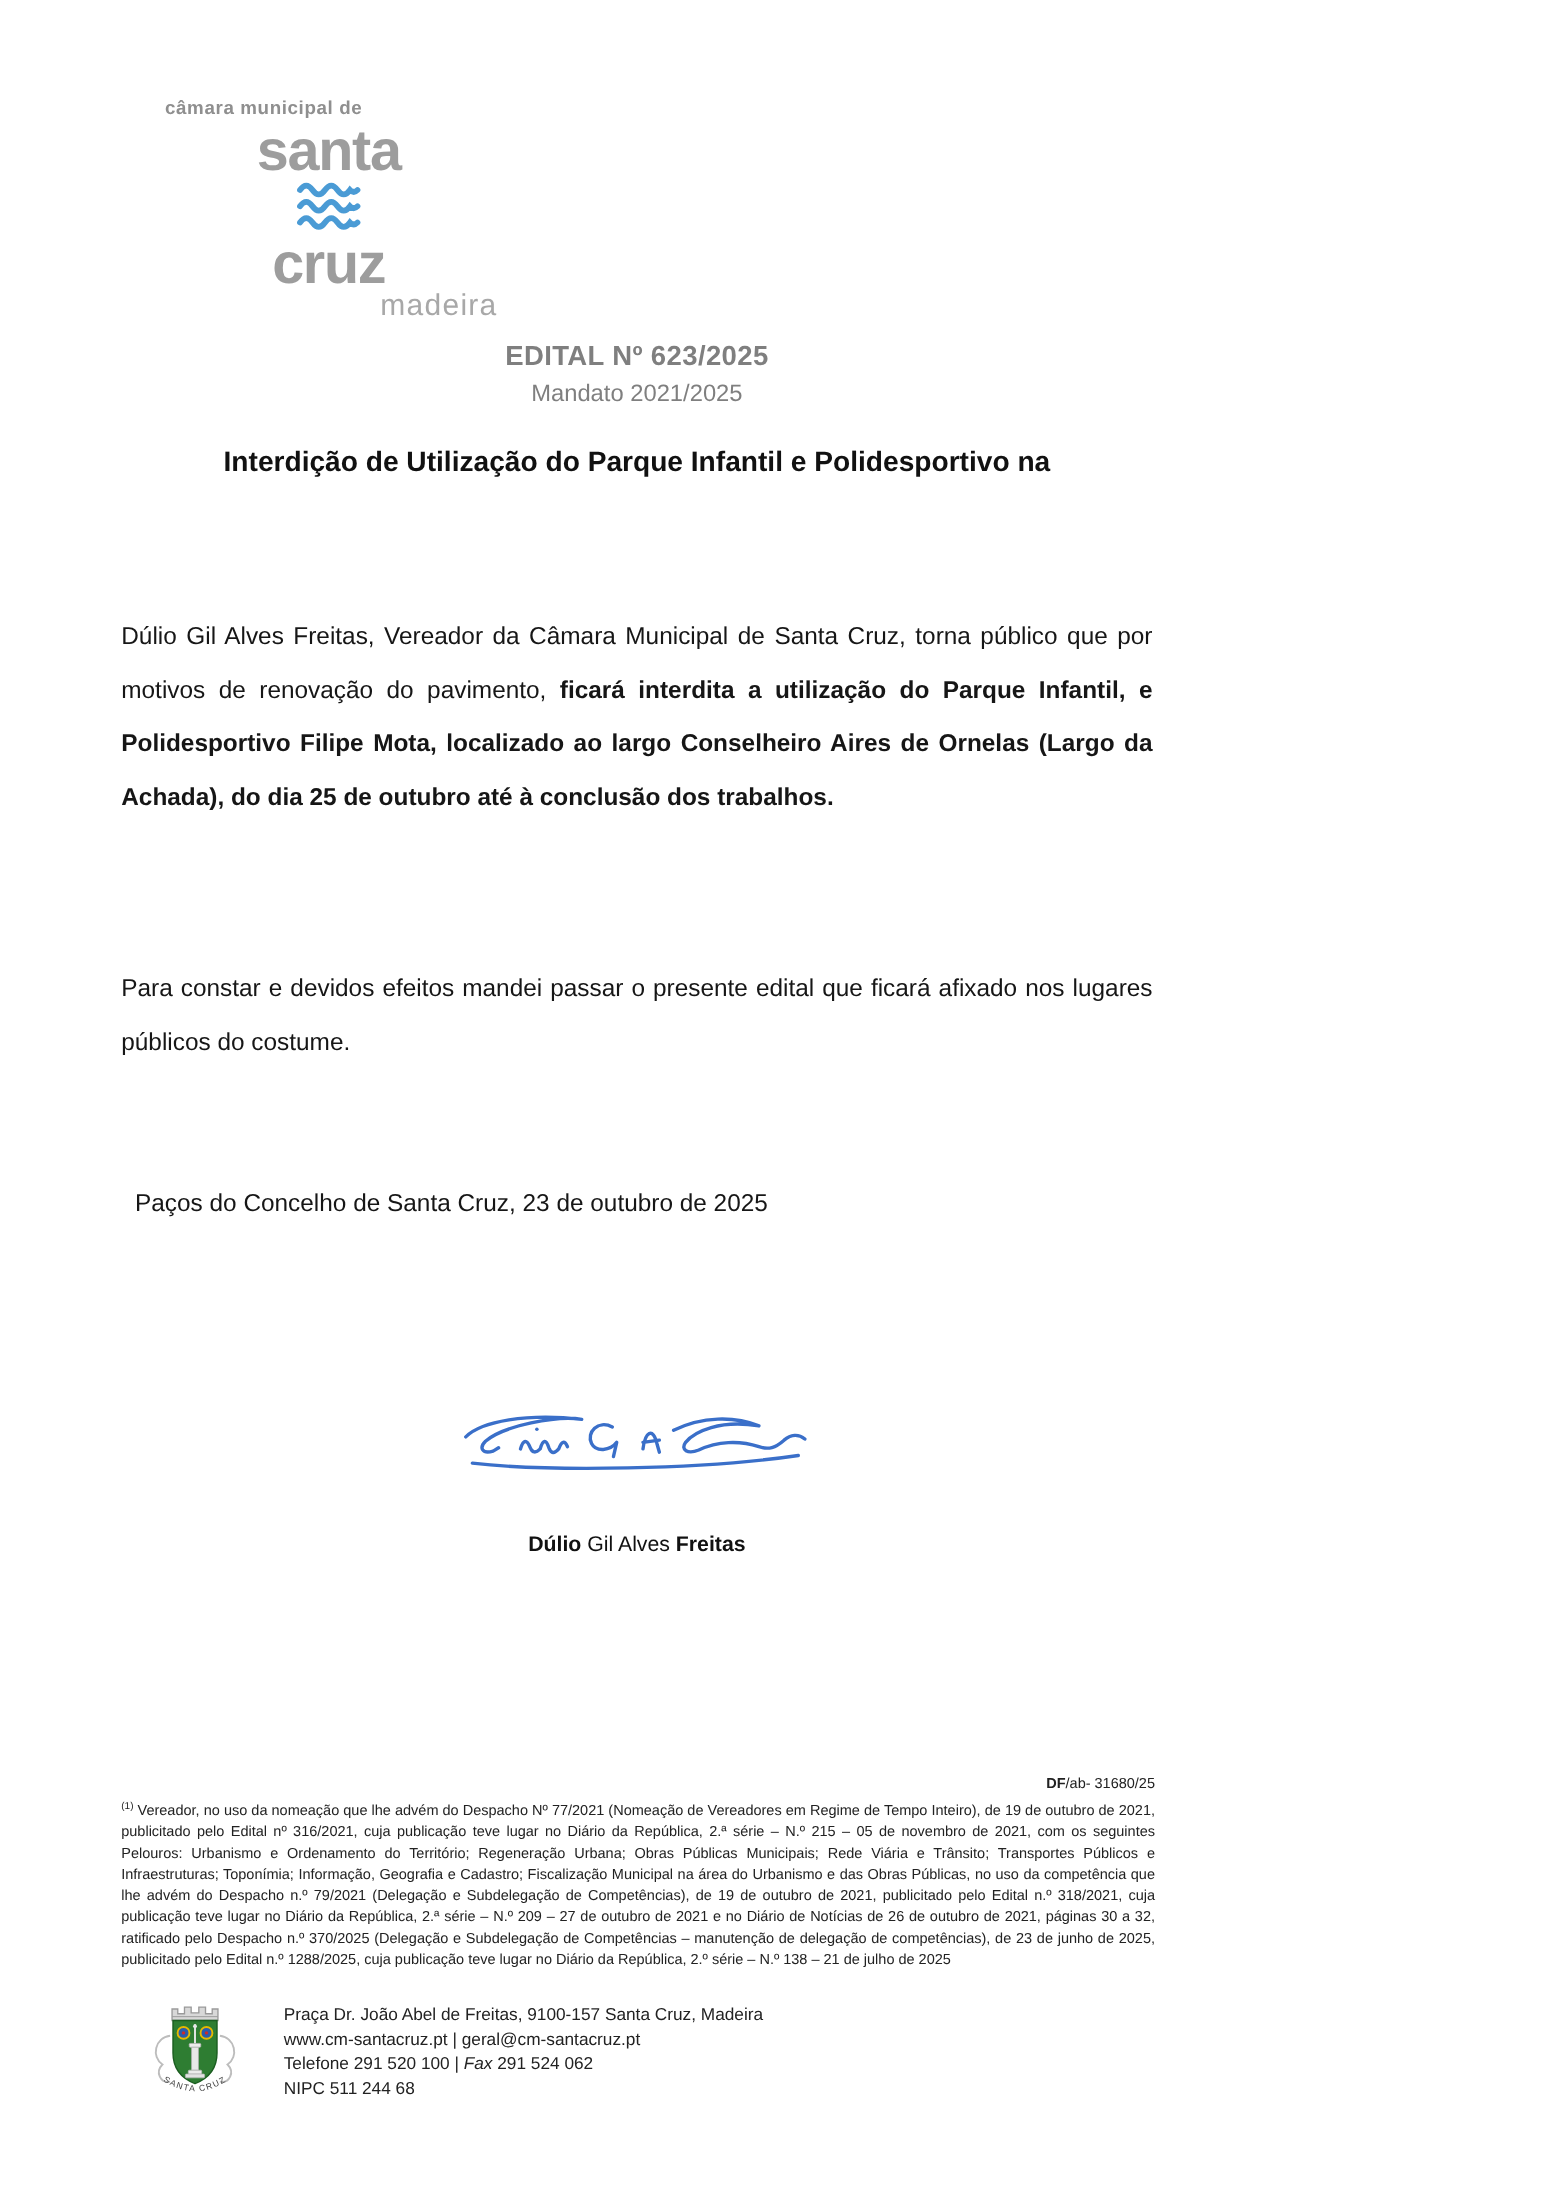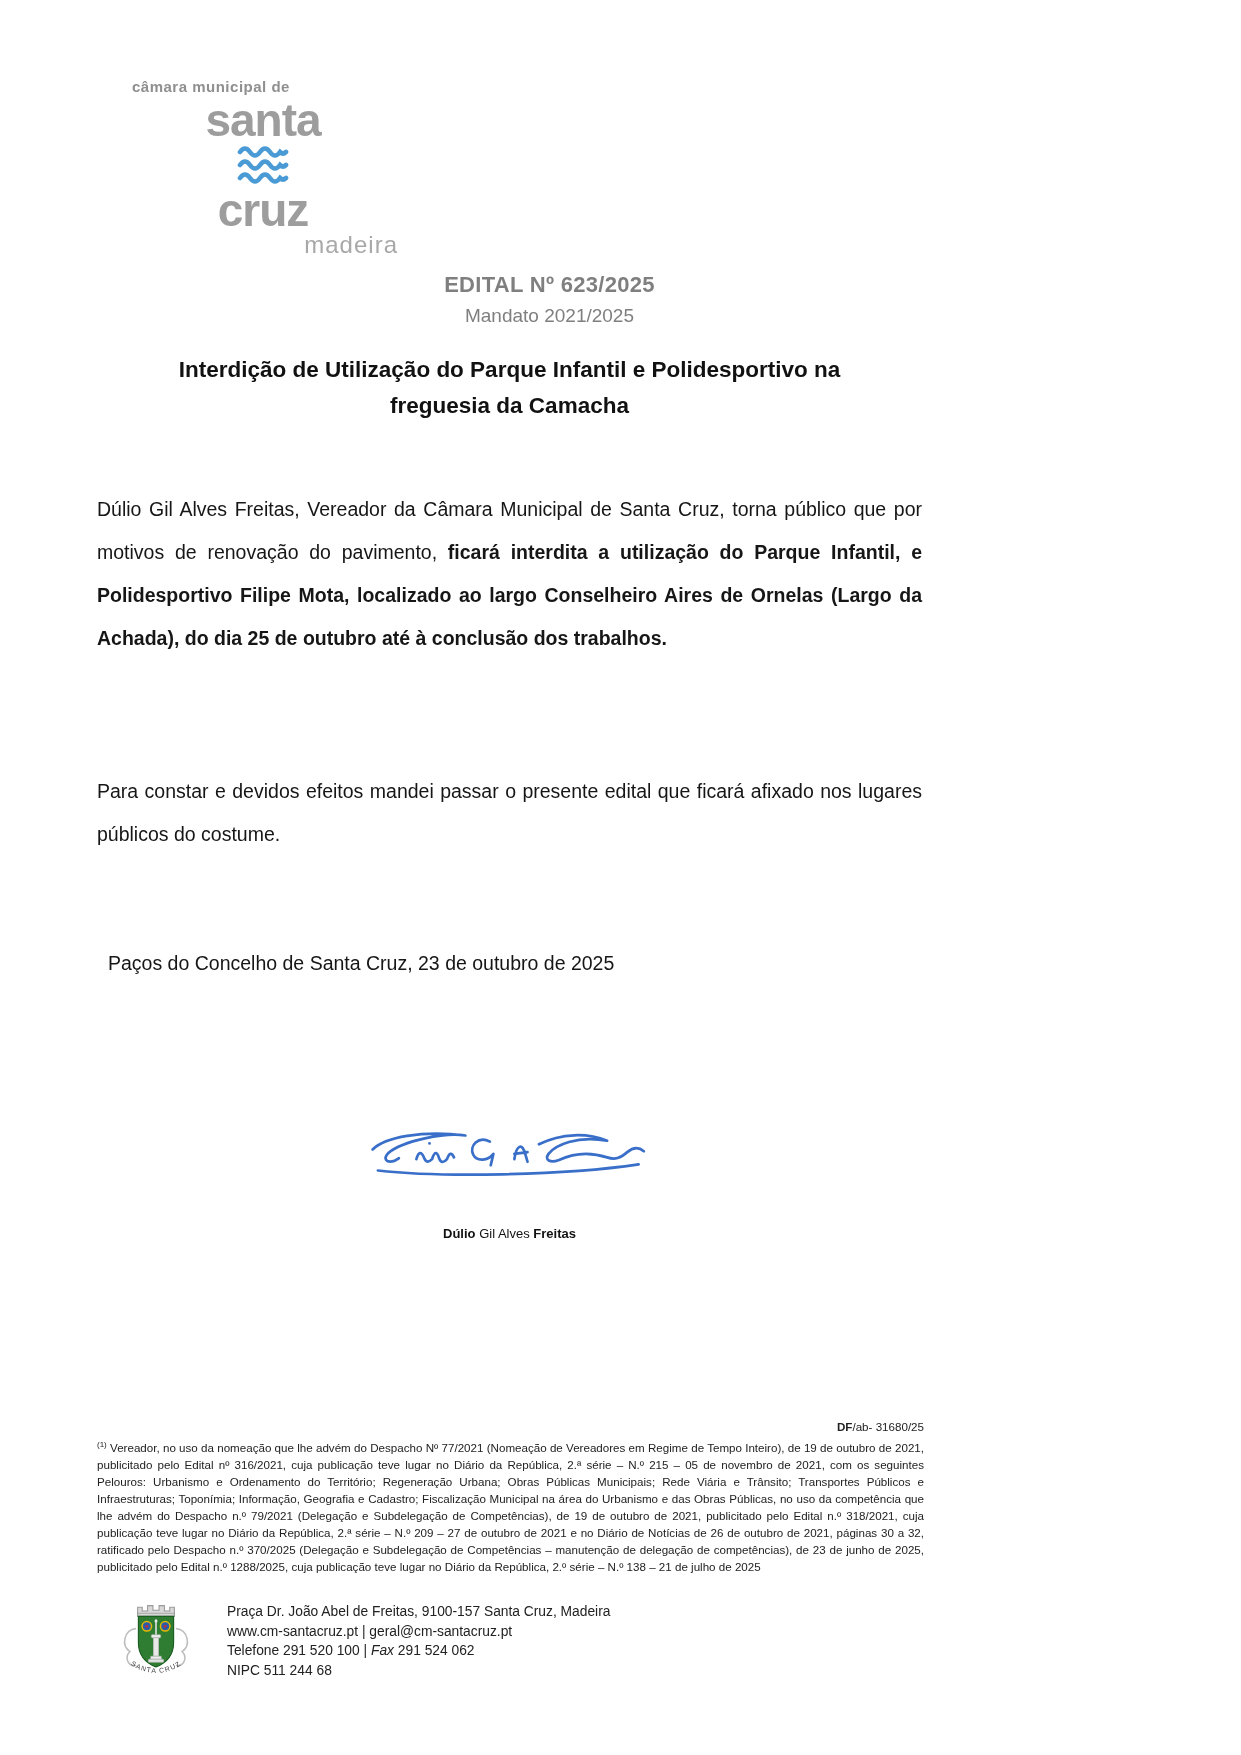--- a/index.html
+++ b/index.html
@@ -12,40 +12,40 @@
     overflow:hidden;
   }
   
   .logo{position:absolute;left:128px;top:78px;width:270px;}
   .logo-tagline{font-size:15px;font-weight:bold;color:#8f8f8f;letter-spacing:.5px;margin-left:4px;}
   .logo-main{display:flex;align-items:center;margin-top:2px;flex-direction:column;}
   .logo-word{font-size:46px;font-weight:bold;color:#9d9d9d;letter-spacing:-1px;line-height:1;}
   .logo-waves{margin:0 3px;display:block;}
   .logo-region{font-size:24px;color:#a8a8a8;text-align:right;margin-top:-2px;letter-spacing:1px;}
   
-  .edital-head{position:absolute;top:272px;left:0;width:100%;text-align:center;padding-left:40px;}
+  .edital-head{position:absolute;top:272px;left:0;width:100%;text-align:center;}
   .edital-no{font-size:22px;font-weight:bold;color:#7f7f7f;letter-spacing:.3px;}
   .mandato{font-size:19px;color:#7f7f7f;margin-top:7px;}
   
   .doc-title{position:absolute;top:352px;left:97px;right:97px;text-align:center;
              font-size:22.5px;font-weight:bold;color:#111;line-height:36px;}
   
   .para{position:absolute;left:97px;right:97px;text-align:justify;
         font-size:19.5px;line-height:43px;color:#161616;}
   .p1{top:488px;}
   .p2{top:770px;}
   .bold{font-weight:bold;}
   .dateline{position:absolute;left:108px;top:952px;font-size:19.5px;color:#161616;}
   
   .vereador{position:absolute;top:1082px;left:0;width:100%;text-align:center;
             font-size:19.5px;color:#161616;}
   .supref{font-size:12px;vertical-align:9px;}
   .sig-wrap{position:absolute;top:1118px;left:0;width:100%;text-align:center;}
   .sig-name{position:absolute;top:1226px;left:0;width:100%;text-align:center;
-            font-size:13px;color:#111;}
+            font-size:17px;color:#111;}
   
   .footnote{position:absolute;left:97px;right:95px;top:1418px;
             font-size:11.6px;line-height:17px;color:#222;text-align:justify;}
   .fn-ref{display:block;text-align:right;margin-bottom:1px;}
   .fn-sup{font-size:8px;vertical-align:5px;}
   
   .footer{position:absolute;left:113px;top:1598px;display:flex;align-items:flex-start;}
   .crest{width:86px;height:88px;flex:0 0 auto;}
   .footer-text{margin-left:28px;font-size:13.8px;line-height:19.5px;color:#222;padding-top:4px;}
   .italic{font-style:italic;}
@@ -71,21 +71,20 @@
     <div class="logo-region">madeira</div>
   </div>
 
   <div class="edital-head">
     <div class="edital-no">EDITAL Nº 623/2025</div>
     <div class="mandato">Mandato 2021/2025</div>
   </div>
 
   <div class="doc-title">
     <div>Interdição de Utilização do Parque Infantil e Polidesportivo na</div>
-    <div>freguesia da Camacha</div>
   </div>
 
   <div class="para p1">
     <span>Dúlio Gil Alves Freitas, Vereador da Câmara Municipal de Santa Cruz, torna público que por motivos de renovação do pavimento, </span><span class="bold">ficará interdita a utilização do Parque Infantil, e Polidesportivo Filipe Mota, localizado ao largo Conselheiro Aires de Ornelas (Largo da Achada), do dia 25 de outubro até à conclusão dos trabalhos.</span>
   </div>
 
   <div class="para p2">Para constar e devidos efeitos mandei passar o presente edital que ficará afixado nos lugares públicos do costume.</div>
 
   <div class="dateline">Paços do Concelho de Santa Cruz, 23 de outubro de 2025</div>
 

